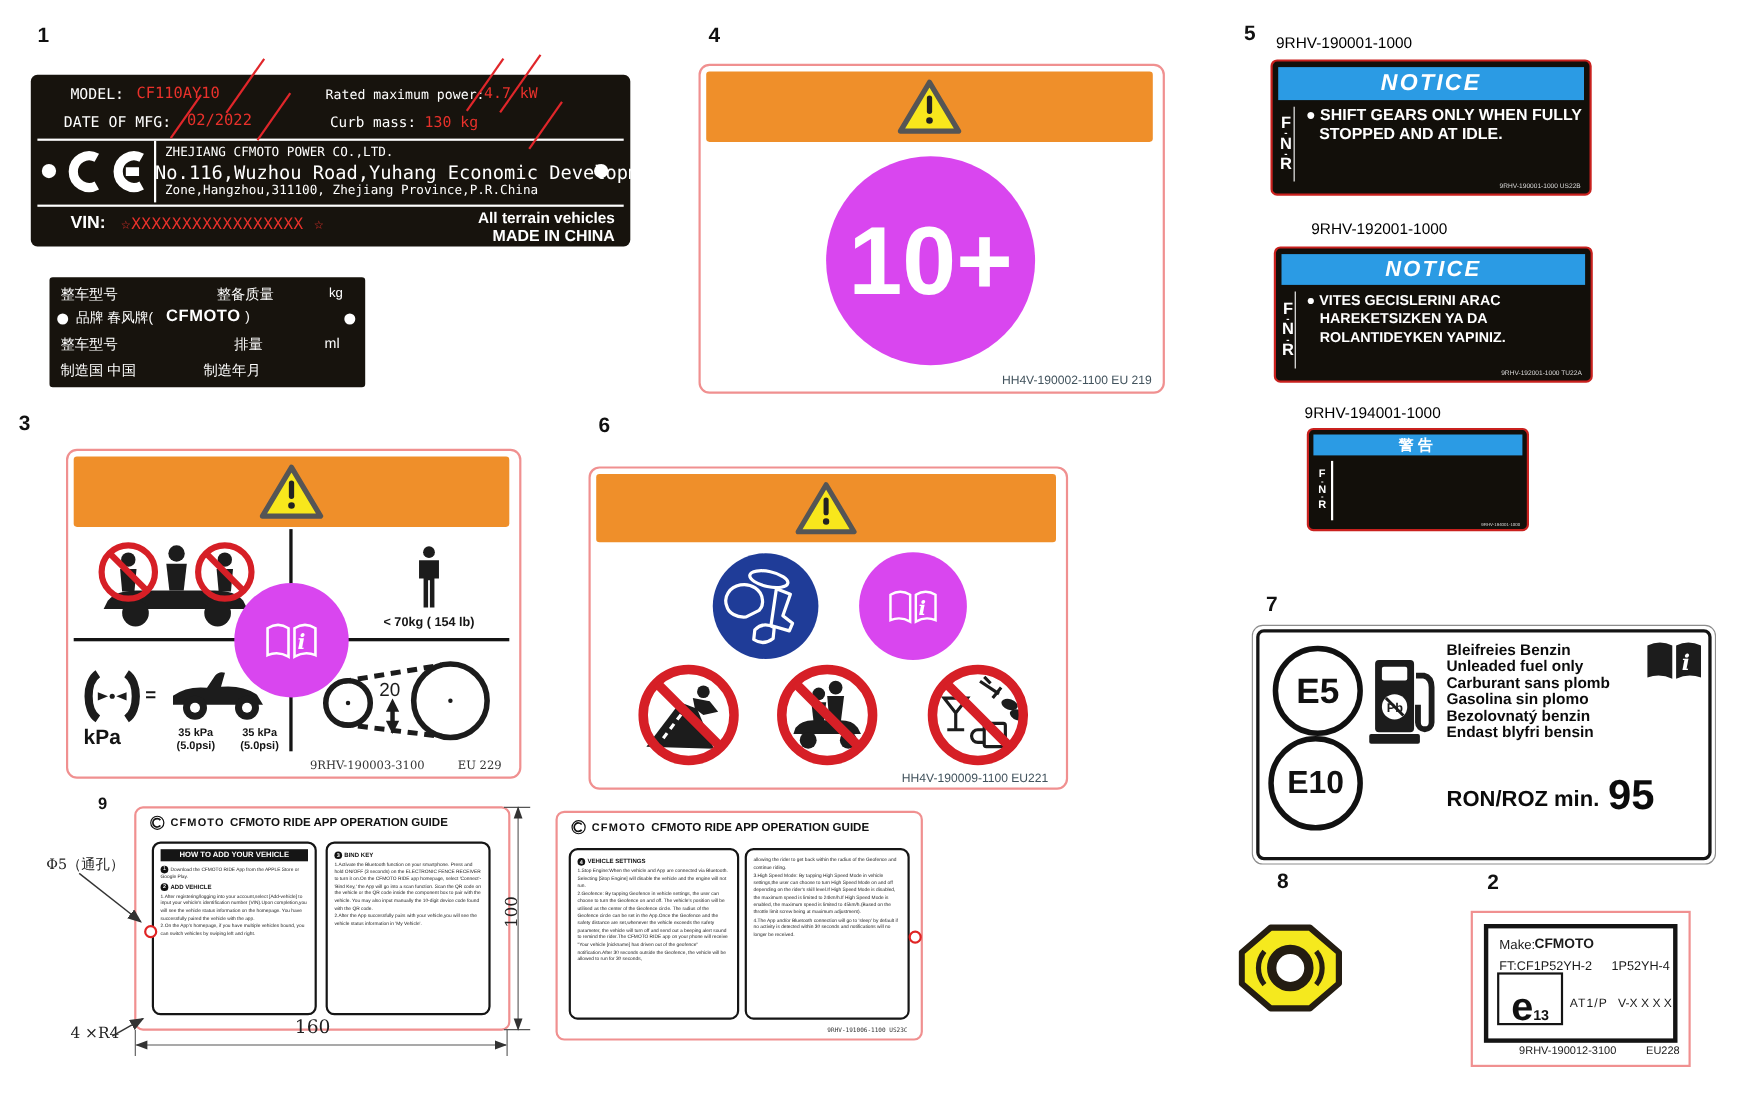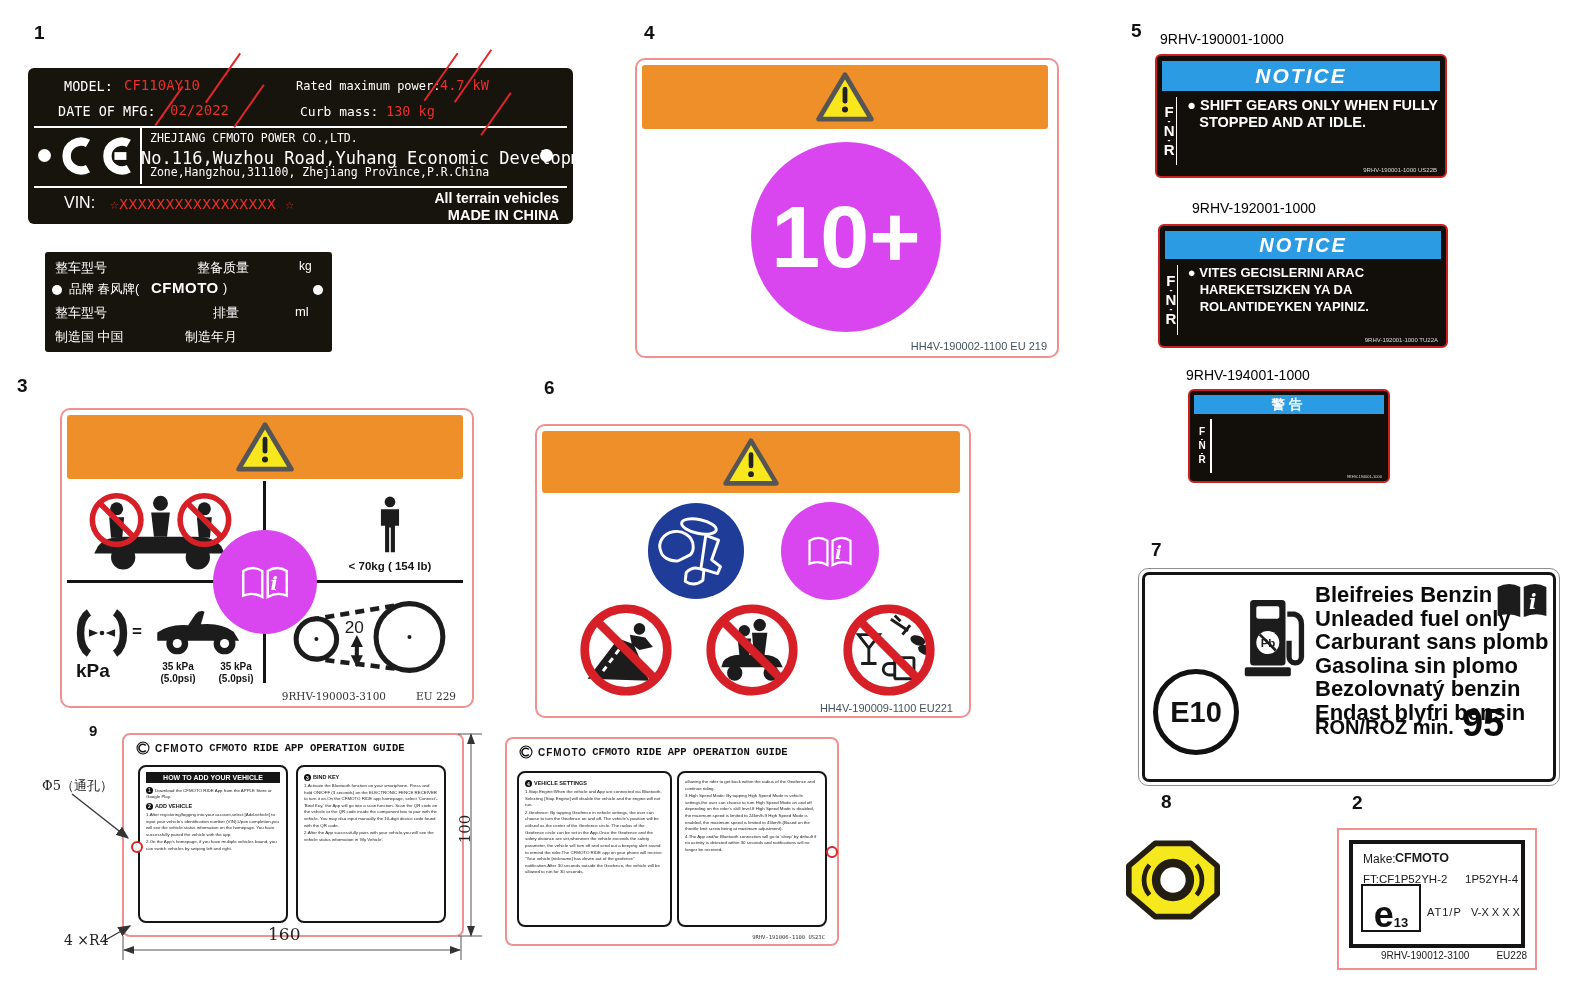--- a/index.html
+++ b/index.html
@@ -36,33 +36,33 @@
   .ngear{display:flex;flex-direction:column;align-items:center;justify-content:center;font-weight:bold;line-height:.8}
   .ndiv{background:#fff;width:2px;margin:2px 0}
   .ntext{font-weight:bold;padding-left:16px;text-indent:-12px;margin:2px 0 0 6px}
   .nfoot{position:absolute;color:#ddd;white-space:nowrap}
   
   .fuel{left:1138px;top:568px;width:422px;height:218px;border:1px solid #8d8d8d;border-radius:10px;
         background:#fff;padding:3px;box-sizing:border-box}
   .fuelin{position:relative;border:3px solid #141414;border-radius:7px;height:100%;box-sizing:border-box}
   .ecirc{position:absolute;border:5px solid #111;border-radius:50%;display:flex;align-items:center;justify-content:center;
          font-weight:bold;color:#111}
-  .fline{font-weight:bold;font-size:22px;line-height:1.07;color:#0b0b0b;white-space:nowrap}
+  .fline{font-weight:bold;font-size:14px;line-height:1.07;color:#0b0b0b;white-space:nowrap}
   .fstrip{position:absolute;left:0;right:0;top:172px;height:29px;border-top:3px solid #141414}
   .fstrip span{position:absolute;font-weight:bold;font-size:18px;letter-spacing:1px;line-height:29px;color:#111}
   
   .emlabel{left:1337px;top:828px;width:196px;height:138px;border:2px solid #f09090;background:#fff}
   .emin{position:absolute;left:10px;top:10px;width:168px;height:100px;border:4px solid #141414}
   .ebox{position:absolute;left:8px;top:40px;width:56px;height:44px;border:2px solid #141414;
         display:flex;align-items:flex-end;justify-content:center}
   
   .guide{position:absolute;border:2px solid #f09090;border-radius:8px;background:#fff}
   .ghead{display:flex;align-items:center;gap:5px;padding:6px 0 0 12px}
   .gbrand{font-weight:bold;font-size:10px;letter-spacing:1px;color:#111}
-  .gtitle{font-weight:bold;font-size:10.5px;font-family:Liberation Mono, monospace;color:#111}
+  .gtitle{font-weight:bold;font-size:10.5px;font-family:Liberation Sans, sans-serif;color:#111}
   .gcol{position:absolute;border:2px solid #151515;border-radius:8px;padding:5px 6px;box-sizing:border-box;
         color:#222;overflow:hidden}
   .ghdrbox{background:#151515;color:#fff;font-size:7px;font-weight:bold;text-align:center;padding:2px 0;margin-bottom:4px}
   .gstep{font-size:5.5px;font-weight:bold;margin:2px 0;color:#111}
   .gp{font-size:4.4px;line-height:1.5;margin:1px 0;color:#222}
   .cnum{display:inline-flex;width:7px;height:7px;background:#111;color:#fff;border-radius:50%;font-size:5px;
         align-items:center;justify-content:center;margin-right:2px;vertical-align:middle}
   .gfoot{position:absolute;font-size:5.5px;font-family:"DejaVu Sans Mono",monospace;color:#333}
   .holec{position:absolute;width:12px;height:12px;border:2px solid #e02424;border-radius:50%;background:#fff;box-sizing:border-box}
   .dimtx{position:absolute;font-family:"DejaVu Serif",serif;color:#222}
@@ -100,21 +100,21 @@
     <svg class="abs" style="left:30px;top:66px" width="78" height="44" viewBox="0 0 130 60">
       <path d="M50 9 A24 24 0 1 0 50 51" stroke="#fff" stroke-width="14" fill="none"></path>
       <path d="M118 9 A24 24 0 1 0 118 51" stroke="#fff" stroke-width="14" fill="none"></path>
       <line x1="94" y1="30" x2="114" y2="30" stroke="#fff" stroke-width="13"></line>
     </svg>
     <div class="whline" style="left:112px;top:60px;width:2px;height:56px"></div>
     <div class="lb" style="left:122px;top:63px;font-size:11.5px">ZHEJIANG CFMOTO POWER CO.,LTD.</div>
     <div class="lb" style="left:113px;top:80px;font-size:17px">No.116,Wuzhou Road,Yuhang Economic Development</div>
     <div class="lb" style="left:122px;top:97px;font-size:11.5px">Zone,Hangzhou,311100, Zhejiang Province,P.R.China</div>
 
-    <span class="lb" style="left:36px;top:126px;font-size:16px;font-weight:normal;font-family:'Liberation Sans',sans-serif">VIN:</span>
+    <span class="lb" style="left:36px;top:126px;font-size:16px;font-weight:bold;font-family:'Liberation Sans',sans-serif">VIN:</span>
     <span class="lb redtx" style="left:82px;top:128px;font-size:14.5px;letter-spacing:.5px">☆XXXXXXXXXXXXXXXXX ☆</span>
     <div class="lb" style="right:14px;top:122px;font-size:14px;font-weight:bold;font-family:'Liberation Sans',sans-serif">All terrain vehicles</div>
     <div class="lb" style="right:14px;top:139px;font-size:14.5px;font-weight:bold;font-family:'Liberation Sans',sans-serif">MADE IN CHINA</div>
   </div>
 
   <div class="slash" style="left:168px;top:82px;height:48px"></div>
   <div class="slash" style="left:222px;top:48px;height:60px"></div>
   <div class="slash" style="left:248px;top:80px;height:52px"></div>
   <div class="slash" style="left:440px;top:48px;height:58px"></div>
   <div class="slash" style="left:472px;top:44px;height:64px"></div>
@@ -358,20 +358,21 @@
       <circle cx="50" cy="50" r="43" fill="none" stroke="#d61f26" stroke-width="9"></circle>
       <line x1="20" y1="20" x2="80" y2="80" stroke="#d61f26" stroke-width="9"></line>
     </svg>
 
     <span class="pfoot2" style="right:16px;bottom:2px">HH4V-190009-1100 EU221</span>
   </div>
 
   <div class="abs num" style="left:1151px;top:539px">7</div>
   <div class="abs fuel">
     <div class="fuelin">
+      <div class="ecirc" style="left:12px;top:12px;width:72px;height:72px;font-size:32px">E5</div>
       <div class="ecirc" style="left:8px;top:94px;width:76px;height:76px;font-size:29px">E10</div>
 
       <svg class="abs" style="left:98px;top:18px" width="62" height="92" viewBox="0 0 70 100">
         <rect x="8" y="6" width="40" height="74" rx="4" fill="#1c1c1c"></rect>
         <rect x="15" y="13" width="26" height="14" rx="2" fill="#fff"></rect>
         <rect x="2" y="82" width="52" height="10" rx="2" fill="#1c1c1c"></rect>
         <path d="M50 22 h8 q8 2 8 12 v36 a7 7 0 0 1 -14 0 v-18" fill="none" stroke="#1c1c1c" stroke-width="6"></path>
         <circle cx="28" cy="54" r="13" fill="#fff"></circle>
         <text x="20" y="59" font-size="13" font-weight="bold" fill="#1c1c1c" font-family="Liberation Sans,sans-serif">Pb</text>
         <line x1="19" y1="45" x2="37" y2="63" stroke="#1c1c1c" stroke-width="3"></line>

